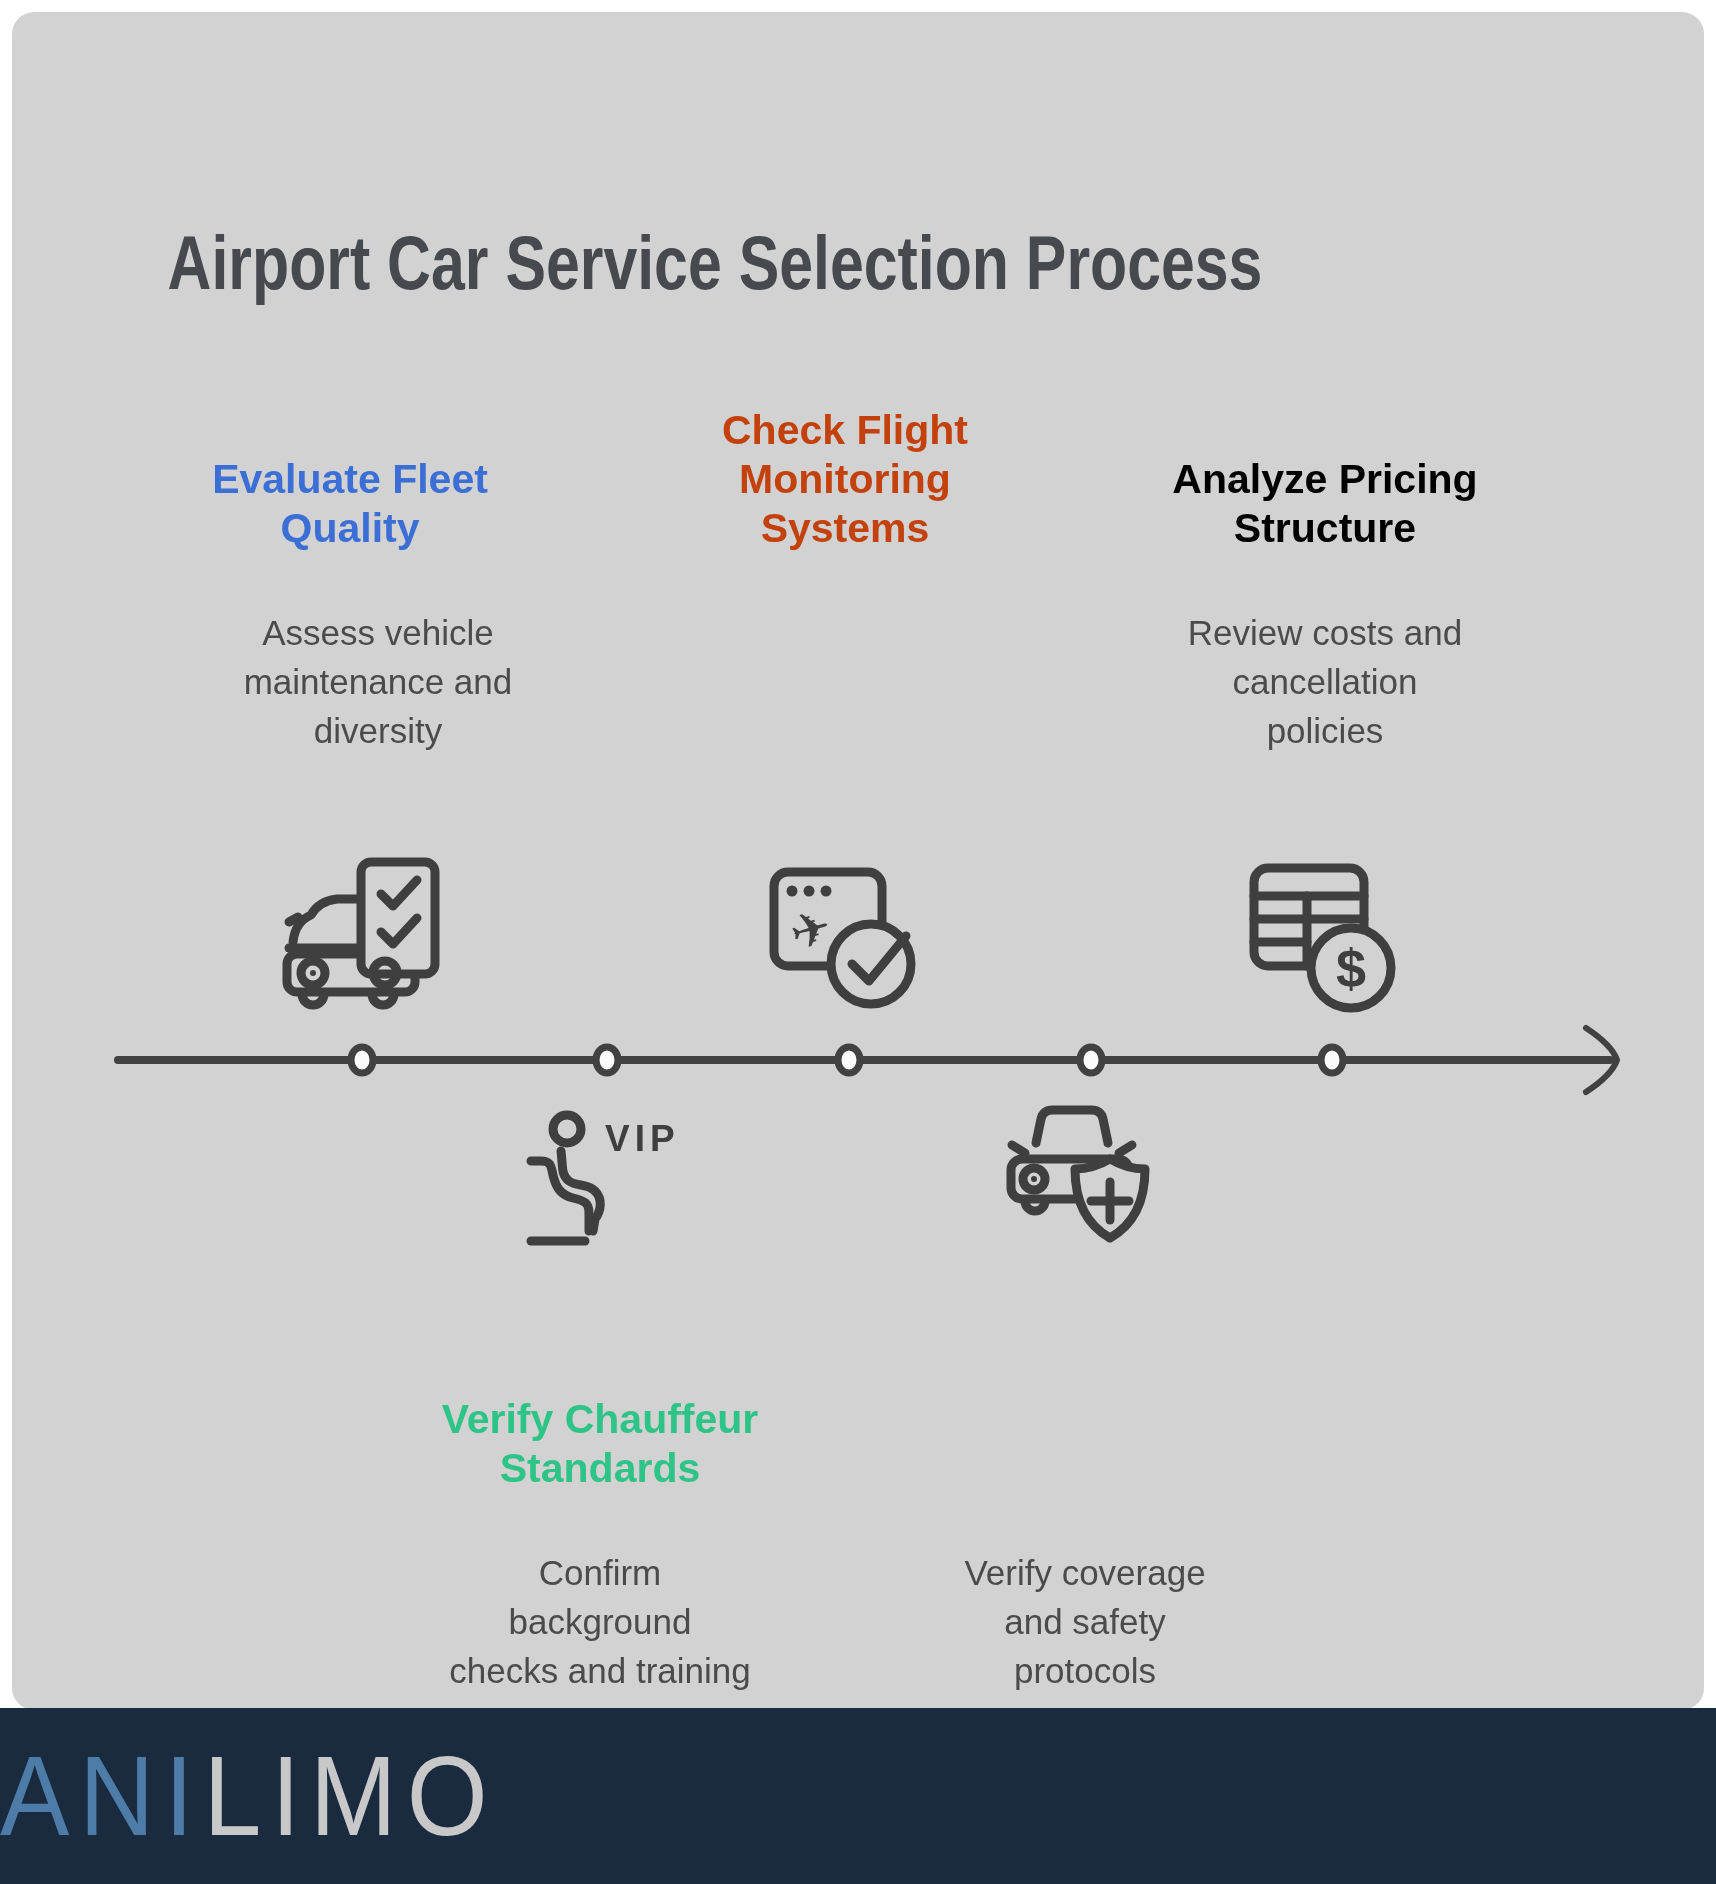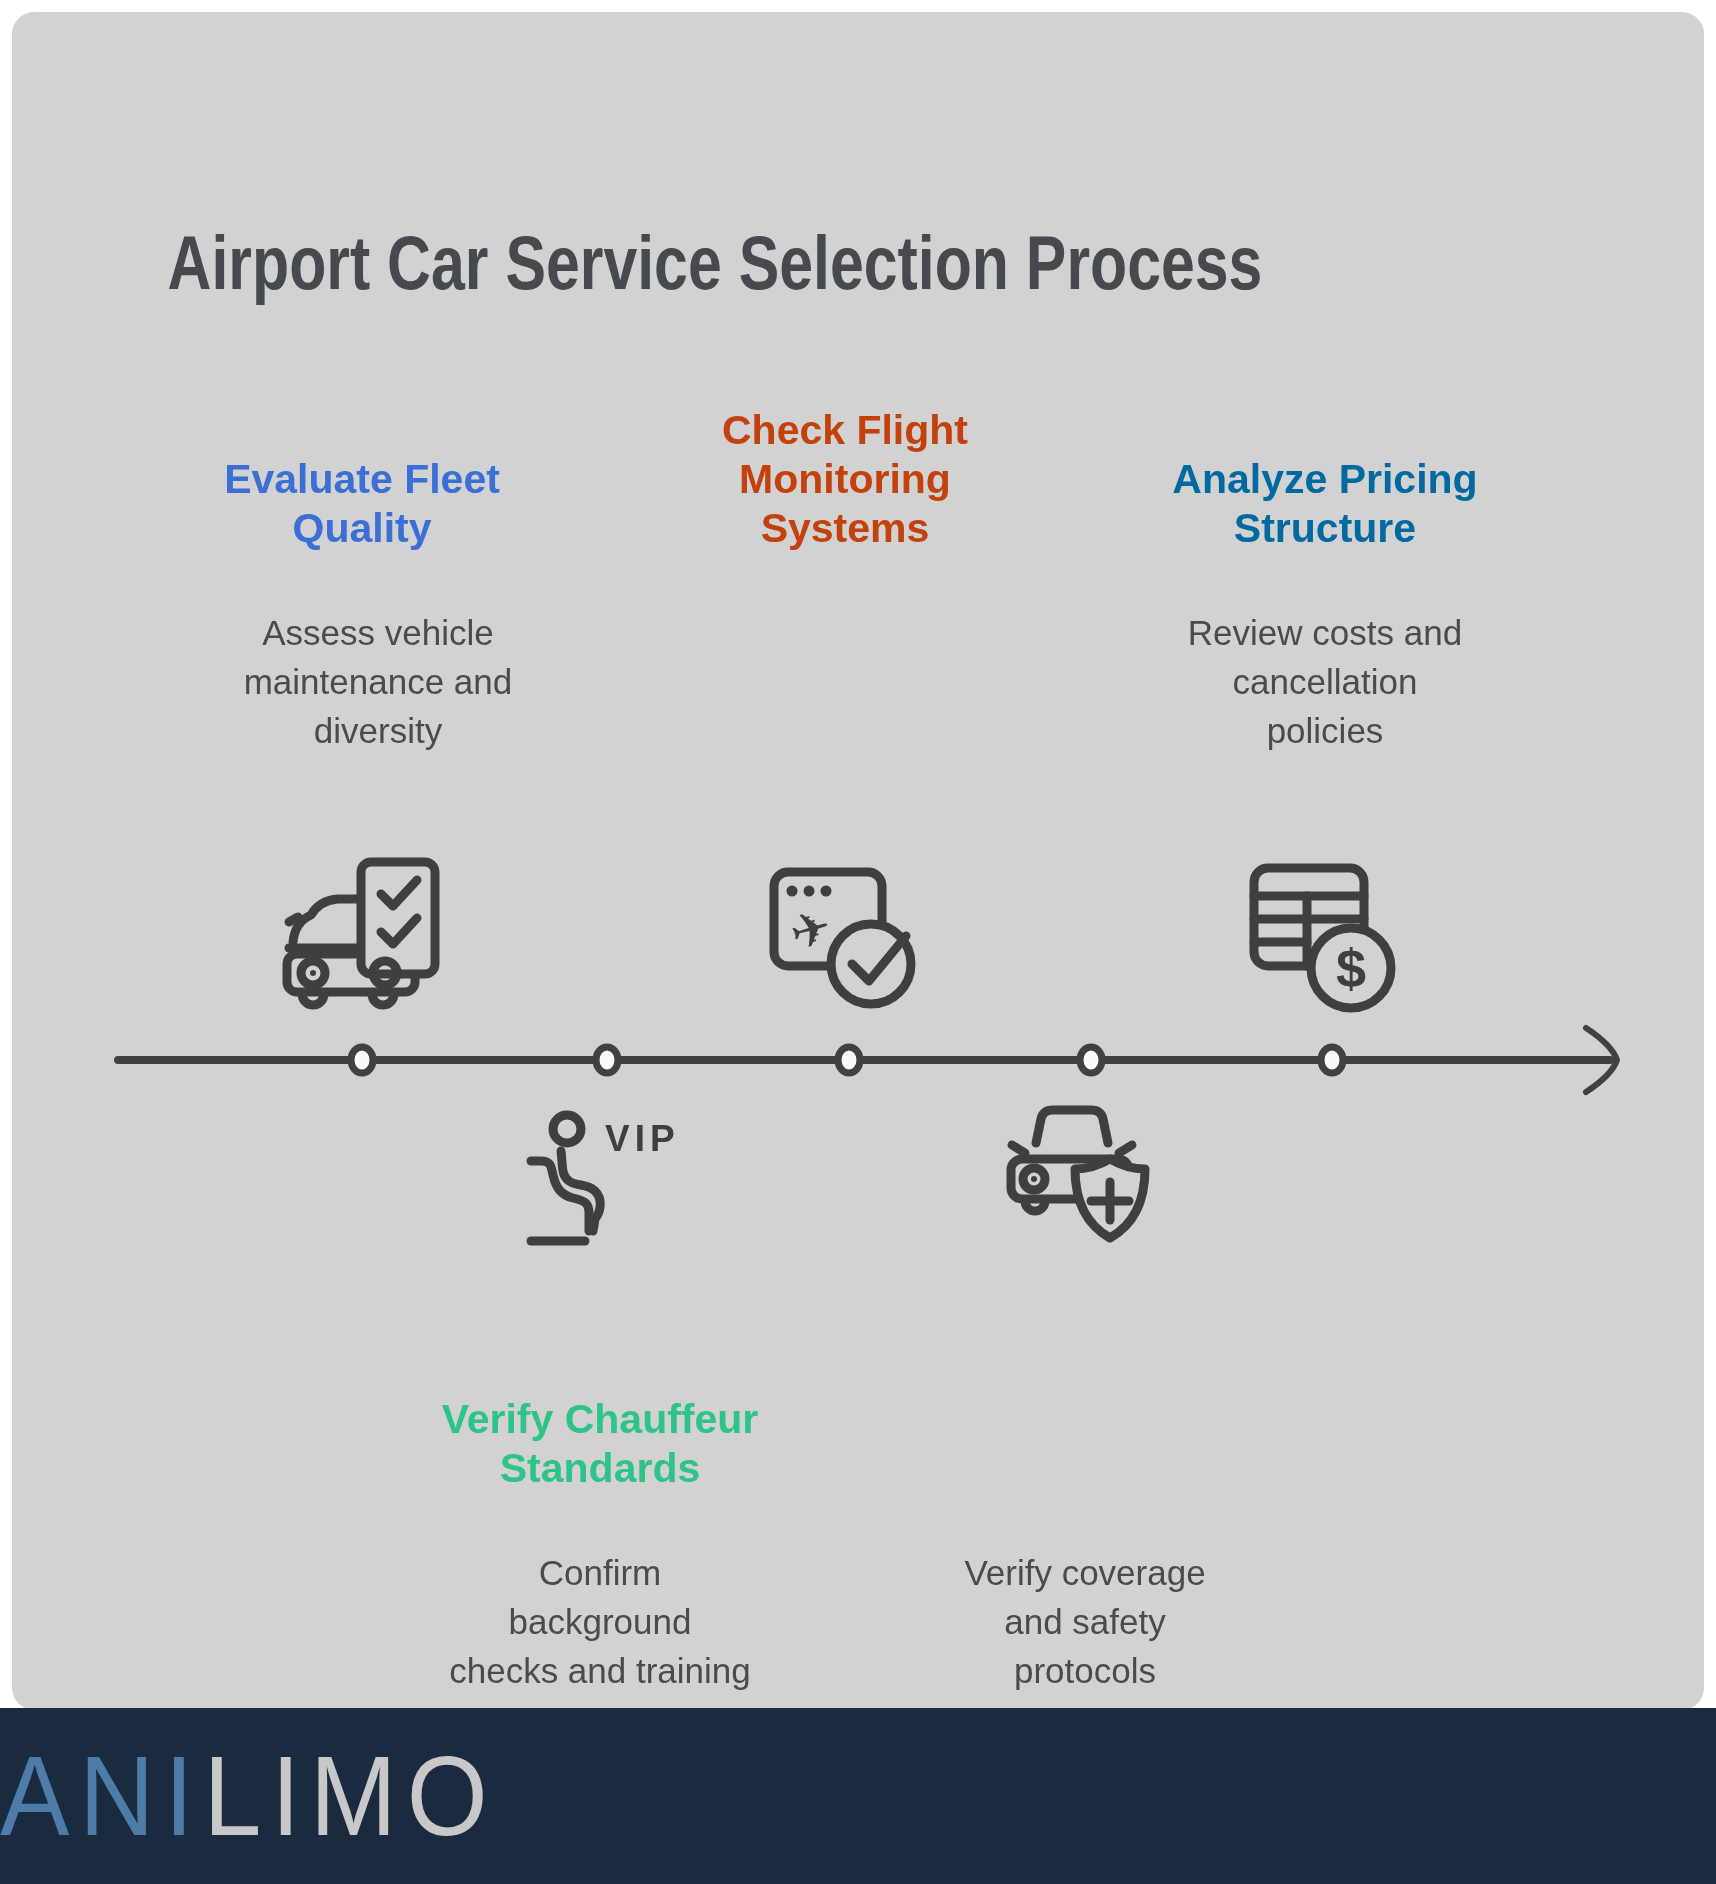--- a/index.html
+++ b/index.html
@@ -4,21 +4,21 @@
 <style>
   html,body{margin:0;padding:0;background:#ffffff;}
   .canvas{position:relative;width:1716px;height:1884px;background:#ffffff;overflow:hidden;
           font-family:"Liberation Sans", sans-serif;}
   .panel{position:absolute;left:12px;top:12px;width:1692px;height:1698px;background:#D2D2D2;border-radius:22px;}
   .title{position:absolute;left:0;top:168px;width:1430px;text-align:center;
          font-size:76px;font-weight:bold;color:#46494D;letter-spacing:0px;
          transform:scaleX(0.80);transform-origin:715px 50%;white-space:nowrap;}
   .hd{position:absolute;text-align:center;font-weight:bold;font-size:41px;line-height:49px;width:420px;}
   .bd{position:absolute;text-align:center;font-size:35px;line-height:49px;color:#4B4B4B;width:420px;}
-  .hd.s1{left:152px;top:455px;}
+  .hd.s1{left:140px;top:455px;}
   .bd.s1{left:168px;top:608px;}
   .hd.s3{left:635px;top:406px;}
   .bd.s3{left:635px;top:608px;}
   .hd.s5{left:1115px;top:455px;}
   .bd.s5{left:1115px;top:608px;}
   .hd.s2{left:390px;top:1395px;}
   .bd.s2{left:390px;top:1548px;}
   .hd.s4{left:875px;top:1395px;}
   .bd.s4{left:875px;top:1548px;}
   svg.icon{position:absolute;overflow:visible;}
@@ -74,21 +74,21 @@
   <svg class="icon i3" width="150" height="158" viewBox="0 0 150 158">
     <rect class="ic" x="6" y="14" width="108" height="94" rx="14"></rect>
     <circle class="icf" cx="24" cy="33" r="5.5"></circle>
     <circle class="icf" cx="41" cy="33" r="5.5"></circle>
     <circle class="icf" cx="58" cy="33" r="5.5"></circle>
     <text class="plane-glyph icf" x="22" y="86" transform="rotate(-16 52 68)">✈</text>
     <circle class="ic mask" cx="103" cy="106" r="40"></circle>
     <path class="ic" d="M84,106 L101,123 L138,78"></path>
   </svg>
 
-  <div class="hd s5" style="color: #0369a1;">Analyze Pricing<br>Structure</div>
+  <div class="hd s5" style="color: #000000;">Analyze Pricing<br>Structure</div>
   <div class="bd s5">Review costs and<br>cancellation<br>policies</div>
   <svg class="icon i5" width="150" height="158" viewBox="0 0 150 158">
     <rect class="ic" x="6" y="10" width="110" height="98" rx="14"></rect>
     <path class="ic" d="M6,38 L116,38"></path>
     <path class="ic" d="M59,38 L59,108"></path>
     <path class="ic" d="M6,61 L59,61"></path>
     <path class="ic" d="M6,84 L59,84"></path>
     <path class="ic" d="M59,61 L116,61"></path>
     <circle class="ic mask" cx="103" cy="110" r="40"></circle>
     <text class="dollar-text icf" x="103" y="129" text-anchor="middle">$</text>

